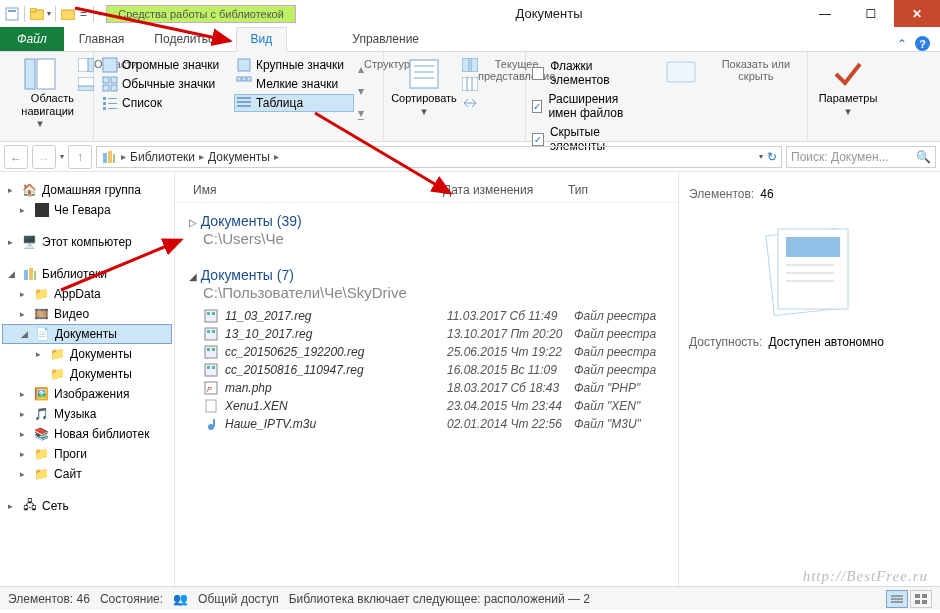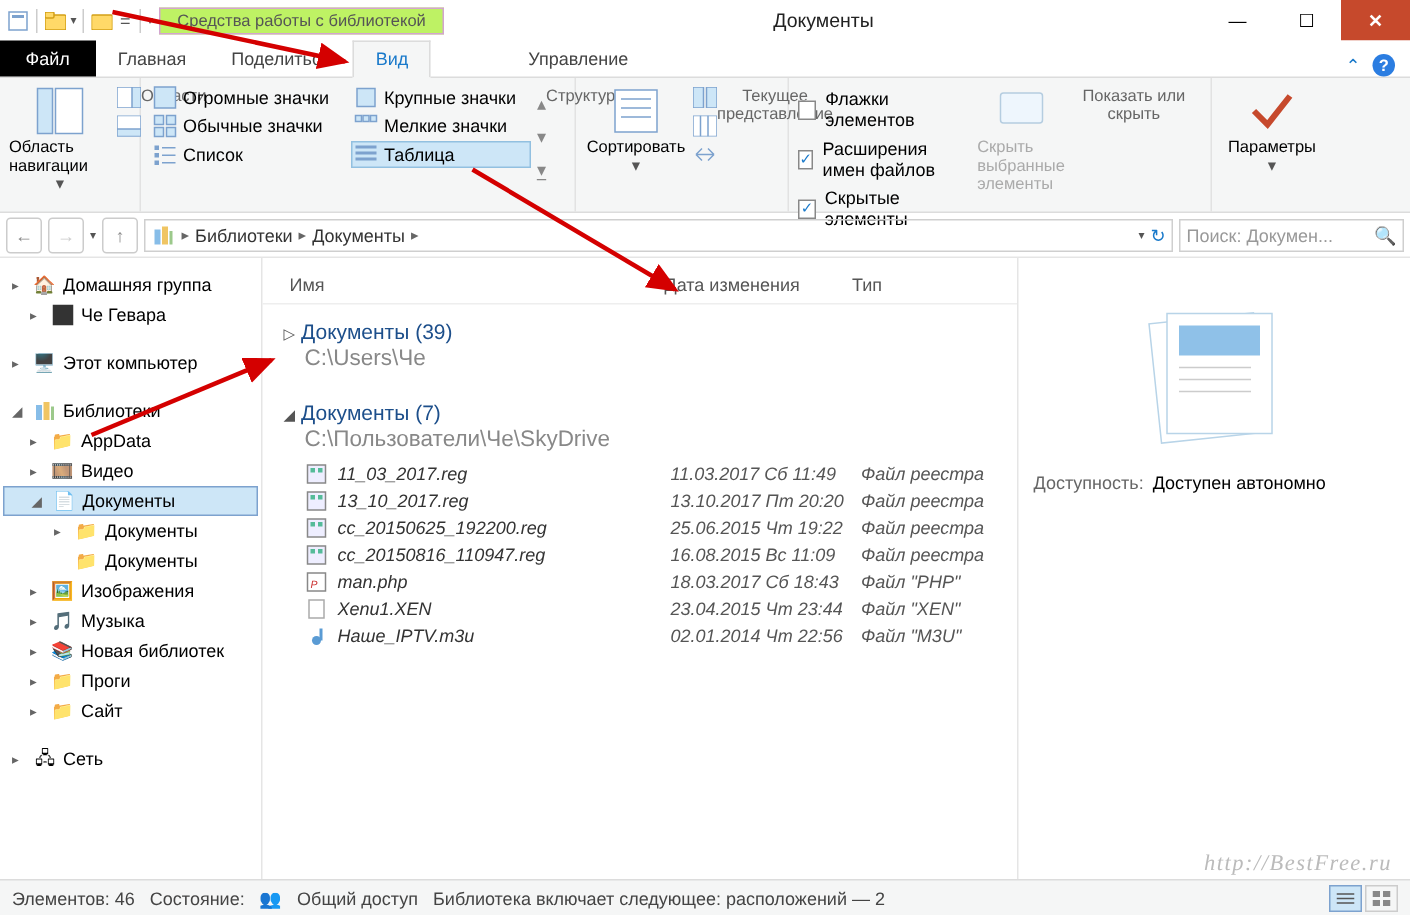--- a/index.html
+++ b/index.html
@@ -9,32 +9,32 @@
   .qat-ic { width:16px; height:16px; display:inline-flex; align-items:center; justify-content:center; }
   .qat-sep { width:1px; height:16px; background:#ccc; margin:0 2px;}
   .down { font-size:8px; color:#555; }
   .contextual-tab { width:190px; background:#bef264; border:1px solid #d3a4d0; text-align:center; font-size:11px; color:#555; padding:2px 0;}
   .title-text { flex:1; text-align:center; font-size:13px; color:#222;}
   .win-ctrl { display:flex; }
   .win-btn { width:46px; height:27px; display:flex; align-items:center; justify-content:center; font-size:12px;}
   .win-close { background:#c6492c; color:#fff; font-weight:bold; }
   .ribbontabs { height:25px; background:#fff; display:flex; align-items:flex-end; border-bottom:1px solid #dcdcdc; position:relative;}
   .tab { padding:4px 14px 5px; font-size:12px; color:#444; border:1px solid transparent; border-bottom:none; cursor:default; }
-  .tab-file { background:#000000; color:#fff; padding:4px 16px 5px; }
+  .tab-file { background:#15803d; color:#fff; padding:4px 16px 5px;font-style:italic; }
   .tab.active { border:1px solid #dcdcdc; border-bottom:1px solid #f5f6f6; background:#f5f6f6; color:#1979ca; margin-bottom:-1px;}
   .ribbontabs .spacer { flex:1; }
   .rib-help { padding:0 10px; display:flex; gap:8px; align-items:center;}
   .help-circle { width:15px; height:15px; border-radius:50%; background:#2b7de1; color:#fff; font-size:11px; display:flex; align-items:center; justify-content:center; font-weight:bold;}
   .ribbon { height:90px; background:#f5f6f6; border-bottom:1px solid #dcdcdc; display:flex; }
   .group { border-right:1px solid #e2e2e2; padding:4px 6px 2px; display:flex; flex-direction:row; }
   .group-body { flex:1; display:flex; align-items:flex-start; gap:4px;}
   .group-label { text-align:center; font-size:11px; color:#666; padding-top:2px;}
   .big-btn { display:flex; flex-direction:column; align-items:center; width:68px; padding:2px 0;}
   .big-ic { width:32px; height:32px; margin-bottom:2px;}
-  .big-btn span { font-size:11px; text-align:left; line-height:1.15;}
+  .big-btn span { font-size:11px; text-align:right; line-height:1.15;}
   .layout-col { display:flex; flex-direction:column; gap:1px;}
   .layout-row { display:flex; align-items:center; gap:4px; padding:1px 6px 1px 2px; font-size:12px;}
   .layout-row.sel { background:#cde6f7; border:1px solid #92c0e0; padding:0 5px 0 1px;}
   .small-ic { width:16px; height:16px; display:inline-flex; }
   .chk { display:flex; align-items:center; gap:6px; font-size:12px; padding:1px 0;}
   .chkbox { width:13px; height:13px; border:1px solid #888; display:inline-flex; align-items:center; justify-content:center; font-size:10px; color:#1979ca; background:#fff;}
   .addr { height:30px; border-bottom:1px solid #e5e5e5; display:flex; align-items:center; padding:0 4px; gap:4px;}
   .nav-btn { width:24px; height:24px; border:1px solid #ccc; border-radius:3px; display:flex; align-items:center; justify-content:center; color:#888;}
   .crumbs { flex:1; height:22px; border:1px solid #cfcfcf; display:flex; align-items:center; padding:0 4px; gap:2px; font-size:12px; color:#333;}
   .crumbs .sep { color:#666; font-size:10px; padding:0 2px;}
@@ -280,21 +280,20 @@
           </label>
         <label class="chk">
             <span class="chkbox">✓</span>
             <span>Скрытые элементы</span>
           </label>
       </div>
       <div class="big-btn" style="width:86px">
         <span class="big-ic"><svg width="32" height="28">
               <rect x="2" y="4" width="28" height="20" rx="2" fill="#eef6fd" stroke="#b5cde0"></rect>
             </svg></span>
-        <span style="color:#aaa">Скрыть выбранные элементы</span>
       </div>
     </div>
     <div class="group-label">Показать или скрыть</div>
   </div>
 
   <div class="group" style="width:78px;border-right:none">
     <div class="group-body">
       <div class="big-btn">
         <span class="big-ic"><svg width="32" height="32">
               <path d="M4 16 L13 25 L28 6" stroke="#c6492c" stroke-width="4" fill="none"></path>
@@ -521,20 +520,24 @@
               </svg>
             </span>
             <span class="fname">Наше_IPTV.m3u</span>
             <span class="fdate">02.01.2014 Чт 22:56</span>
             <span class="ftype">Файл "M3U"</span>
           </div>
         </div>
     </div>
 
     <div class="details">
+      <div class="det-row">
+        <span class="det-label">Элементов:</span>
+        <span>46</span>
+      </div>
       <div class="det-preview">
         <svg width="100" height="90">
             <rect x="10" y="5" width="70" height="80" fill="#fff" stroke="#b8d4e8" transform="rotate(-6 45 45)"></rect>
             <rect x="18" y="2" width="70" height="80" fill="#fff" stroke="#b8d4e8"></rect>
             <rect x="26" y="10" width="54" height="20" fill="#8fc1e8"></rect>
             <line x1="26" y1="38" x2="74" y2="38" stroke="#ccc"></line>
             <line x1="26" y1="46" x2="74" y2="46" stroke="#ccc"></line>
             <line x1="26" y1="54" x2="74" y2="54" stroke="#ccc"></line>
           </svg>
       </div>

